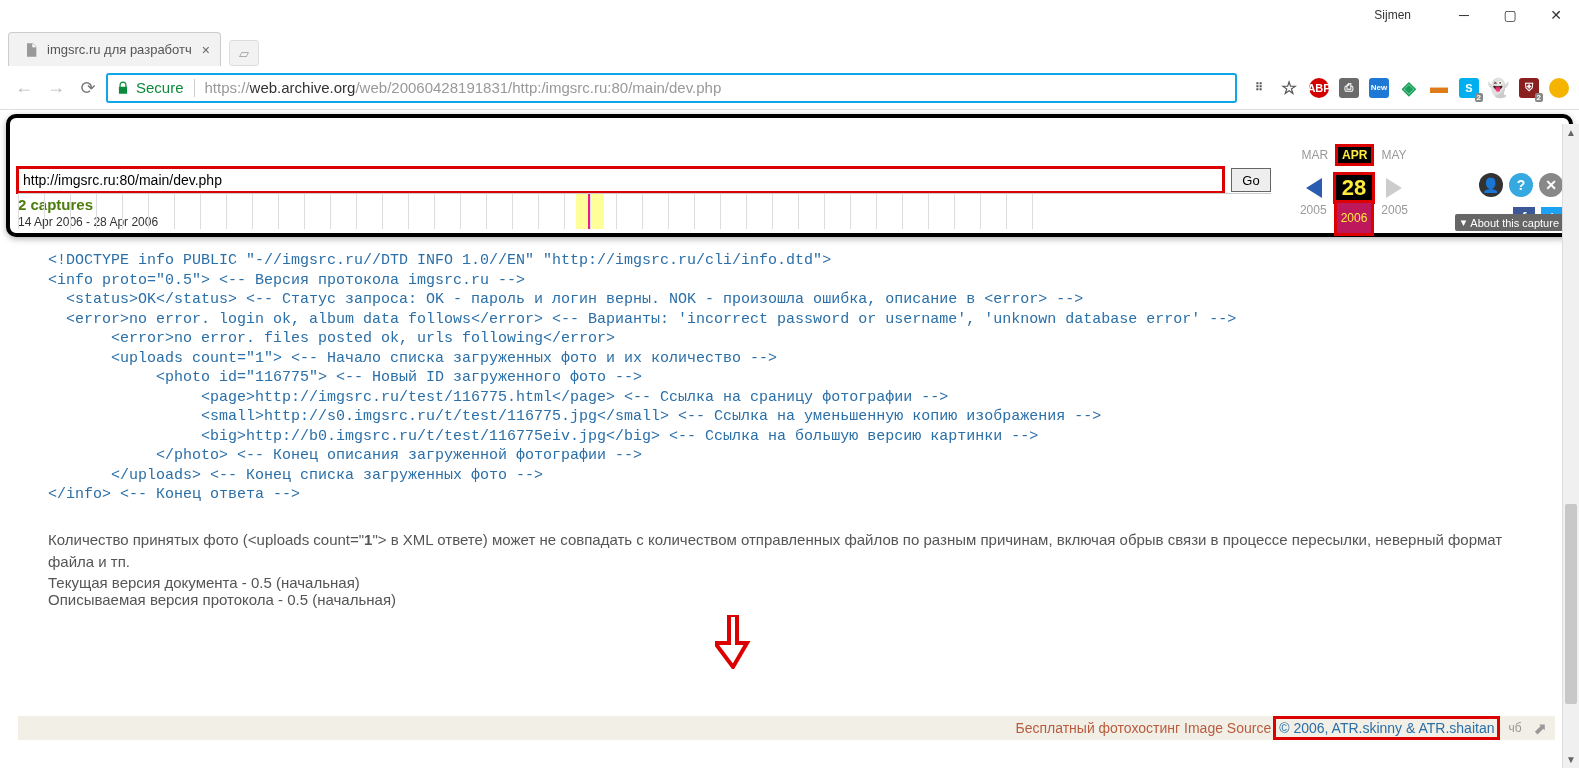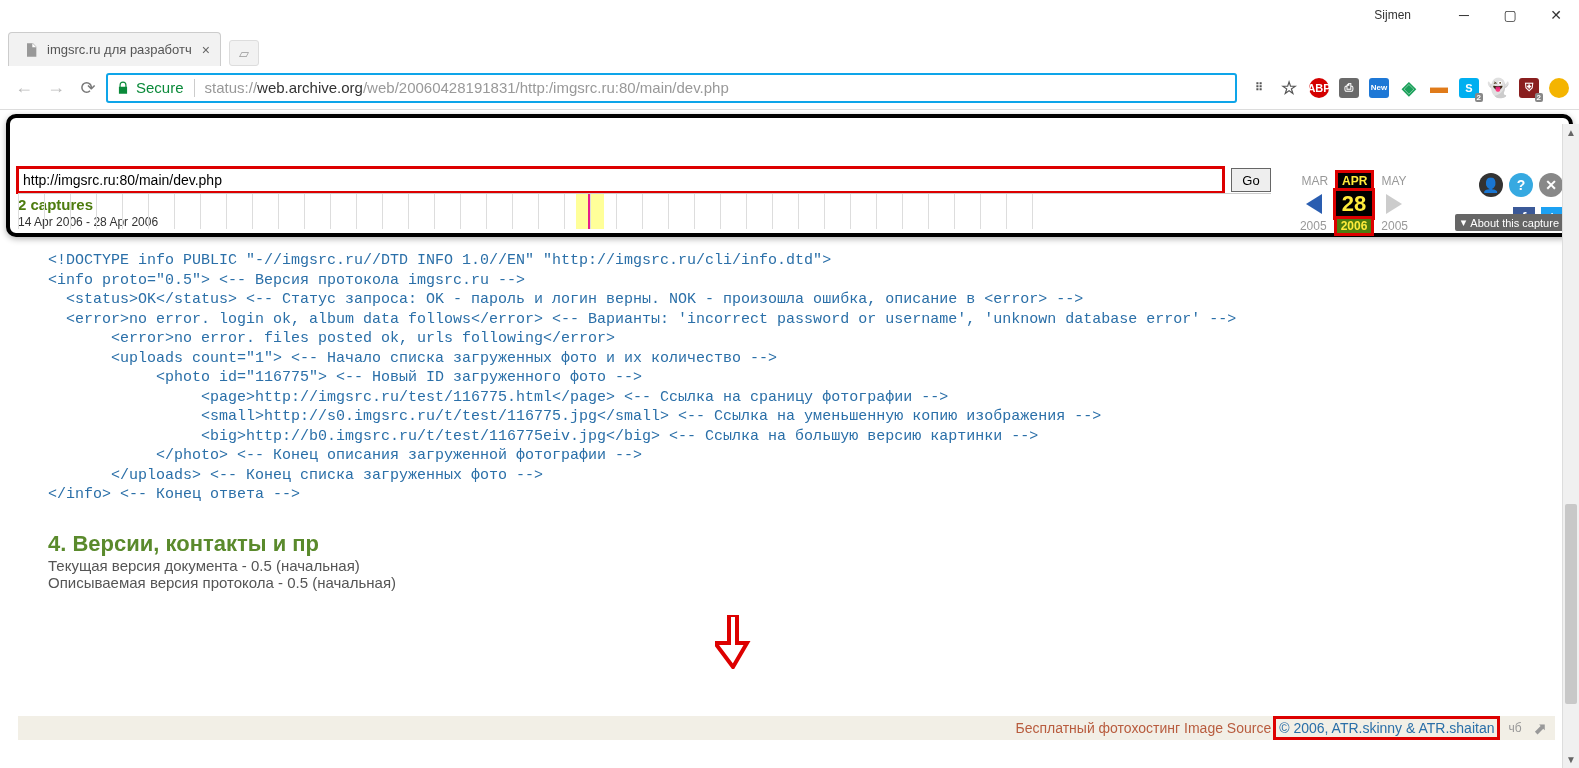--- a/index.html
+++ b/index.html
@@ -41,27 +41,27 @@
 .wb-captures { color: #4d7c0f; font-weight: bold; font-size: 15px; margin-top: 4px; }
 .wb-range { font-size: 12px; color: #333; margin-top: 2px; }
 .wb-timeline { position: absolute; left: 8px; right: 8px; bottom: 4px; height: 36px; border-top: 1px solid #ccc; }
 .wb-tick { position: absolute; top: 0; bottom: 0; width: 1px; background: #ddd; }
 .wb-highlight { position: absolute; top: 0; bottom: 0; width: 28px; background: #ffff99; left: 558px; }
 .wb-mark { position: absolute; top: 0; bottom: 0; width: 3px; background: #e91e8c; left: 570px; }
 
 .wb-cal { width: 150px; display: flex; flex-direction: column; align-items: center; padding-top: 2px; }
 .wb-months { display: flex; gap: 10px; font-size: 12px; color: #999; align-items: center; }
 .wb-months .cur-month { background: #000; color: #ffeb3b; padding: 1px 4px; outline: 3px solid #d00; font-weight: bold; }
-.wb-arrows { display: flex; align-items: center; gap: 14px; margin-top: 2px; }
+.wb-arrows { display: flex; align-items: center; gap: 14px; margin-top: 12px; }
 .wb-arrows .tri { width: 0; height: 0; border-top: 10px solid transparent; border-bottom: 10px solid transparent; }
 .wb-arrows .tri.left { border-right: 16px solid #2a5db0; }
 .wb-arrows .tri.right { border-left: 16px solid #ccc; }
 .wb-day { background: #000; color: #ffeb3b; font-size: 22px; font-weight: bold; padding: 0 6px; outline: 3px solid #d00; }
 .wb-years { display: flex; gap: 10px; font-size: 12px; color: #999; margin-top: 2px; }
-.wb-years .cur-year { background: #4d7c0f; color: #ffeb3b; padding: 0 4px; outline: 3px solid #d00; font-weight: bold; }
+.wb-years .cur-year { background: #be185d; color: #ffeb3b; padding: 8px 4px; outline: 3px solid #d00; font-weight: normal; }
 
 .wb-right { width: 140px; position: relative; padding: 4px 6px; }
 .wb-ghost-text { position: absolute; left: -240px; top: 6px; font-size: 14px; color: #bbb; z-index: -1; white-space: nowrap; }
 .wb-icon { width: 24px; height: 24px; border-radius: 12px; display: inline-flex; align-items: center; justify-content: center; color: #fff; font-size: 14px; font-weight: bold; }
 .wb-icons-top { display: flex; gap: 6px; justify-content: flex-end; }
 .wb-social { display: flex; gap: 6px; justify-content: flex-end; margin-top: 10px; }
 .wb-social .sq { width: 22px; height: 22px; display: flex; align-items: center; justify-content: center; color: #fff; font-weight: bold; font-size: 14px; }
 .wb-about { position: absolute; bottom: 2px; right: 4px; background: #666; color: #fff; font-size: 11px; padding: 2px 6px; border-radius: 2px; display: flex; align-items: center; gap: 4px; }
 
 
@@ -117,21 +117,21 @@
   <div class="nav-btn disabled">→</div>
   <div class="nav-btn">⟳</div>
   <div class="omnibox">
     <span class="secure">
       <svg class="lock" viewBox="0 0 24 24">
           <path fill="#0a8a3a" d="M6 10V7a6 6 0 1112 0v3h1v12H5V10h1zm2 0h8V7a4 4 0 10-8 0v3z"></path>
         </svg>
       <span>Secure</span>
     </span>
     <span class="sep"></span>
-    <span class="url"><span>status://</span><span class="host">web.archive.org</span><span>/web/20060428191831/http:/imgsrc.ru:80/main/dev.php</span></span>
+    <span class="url"><span>https://</span><span class="host">web.archive.org</span><span>/web/20060428191831/http:/imgsrc.ru:80/main/dev.php</span></span>
   </div>
   <div class="ext-icons">
     <div class="ext" style="color:#555">⠿</div>
     <div class="ext" style="color:#555;font-size:18px">☆</div>
     <div class="ext" style="background:#d40000;color:#fff;border-radius:50%">ABP</div>
     <div class="ext" style="background:#6a6a6a;color:#fff">⎙</div>
     <div class="ext" style="background:#1e78d6;color:#fff;font-size:8px">New</div>
     <div class="ext" style="color:#1aa05a;font-size:18px">◈</div>
     <div class="ext" style="color:#e07b1a;font-size:18px">▬</div>
     <div class="ext" style="background:#00aff0;color:#fff">S<span class="badge">2</span></div>
@@ -240,22 +240,24 @@
        &lt;error&gt;no error. files posted ok, urls following&lt;/error&gt;
        &lt;uploads count="1"&gt; &lt;-- Начало списка загруженных фото и их количество --&gt;
             &lt;photo id="116775"&gt; &lt;-- Новый ID загруженного фото --&gt;
                  &lt;page&gt;http://imgsrc.ru/test/116775.html&lt;/page&gt; &lt;-- Ссылка на сраницу фотографии --&gt;
                  &lt;small&gt;http://s0.imgsrc.ru/t/test/116775.jpg&lt;/small&gt; &lt;-- Ссылка на уменьшенную копию изображения --&gt;
                  &lt;big&gt;http://b0.imgsrc.ru/t/test/116775eiv.jpg&lt;/big&gt; &lt;-- Ссылка на большую версию картинки --&gt;
             &lt;/photo&gt; &lt;-- Конец описания загруженной фотографии --&gt;
        &lt;/uploads&gt; &lt;-- Конец списка загруженных фото --&gt;
 &lt;/info&gt; &lt;-- Конец ответа --&gt;</pre>
 
-
-  <h3 class="section">4. Версии, контакты и пр</h3>
+  <p class="para">
+    <span>Количество принятых фото (&lt;uploads count="</span><b>1</b><span>"&gt; в XML ответе) может не совпадать с количеством отправленных файлов по разным причинам, включая обрыв связи в процессе пересылки, неверный формат файла и тп.</span>
+  </p>
+
 
   <p class="contact-line">Текущая версия документа - 0.5 (начальная)</p>
   <p class="contact-line" style="margin-top:0">Описываемая версия протокола - 0.5 (начальная)</p>
 
 </div>
 
 <div class="arrow-annot">
   <svg viewBox="0 0 36 54">
       <path d="M14 0 h8 v28 h10 L18 52 L0 28 h14 z" fill="none" stroke="#d00" stroke-width="4"></path>
     </svg>

